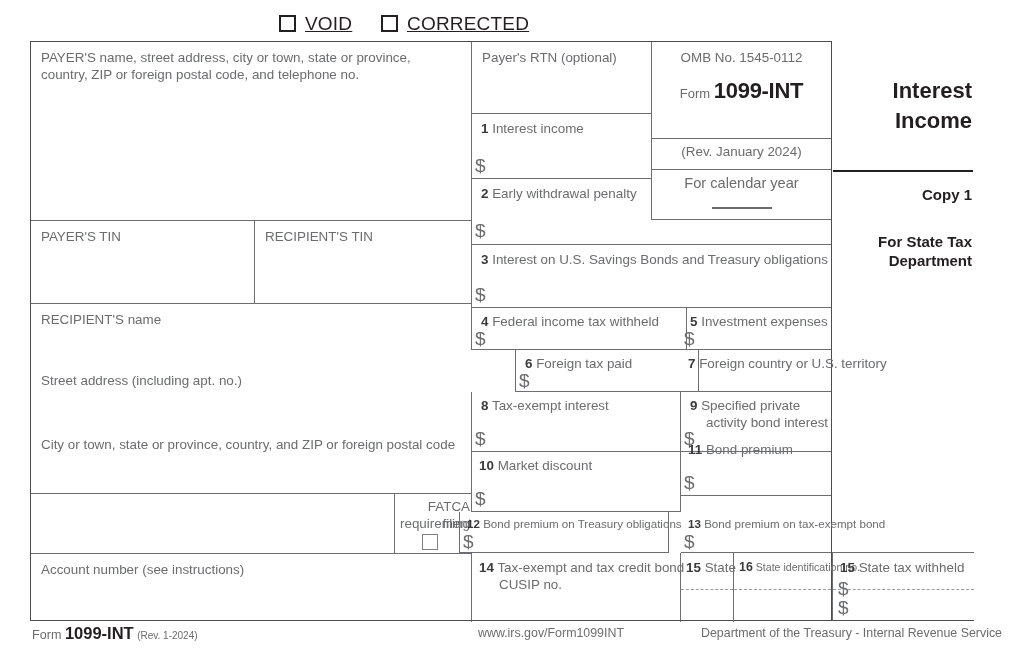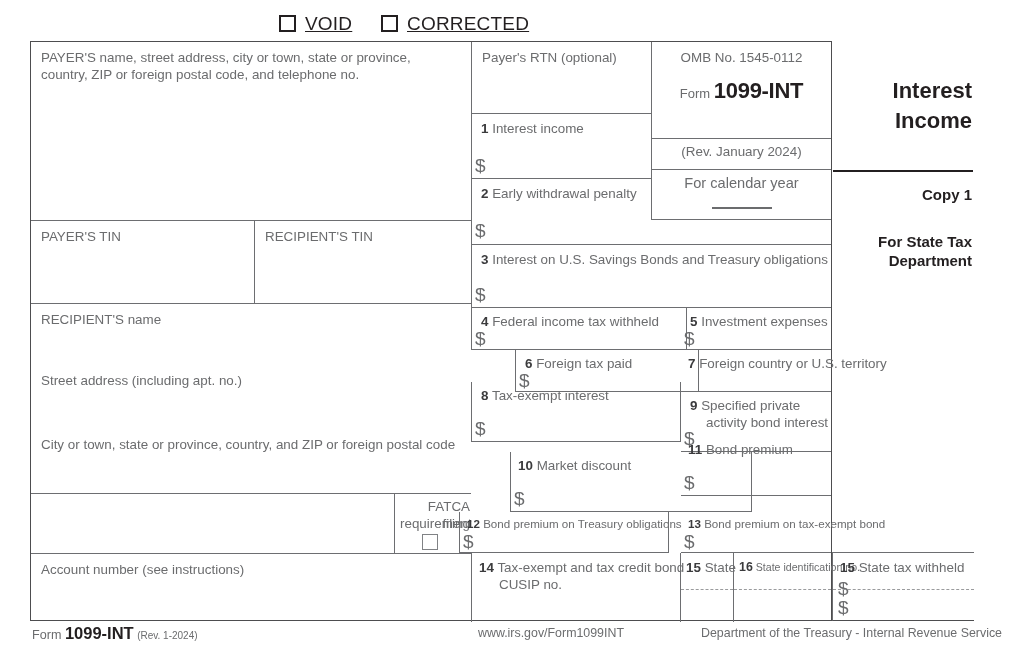--- a/index.html
+++ b/index.html
@@ -178,31 +178,31 @@
 
     <div class="cell bl bb br" style="left:440px;top:308px;width:184px;height:42px;margin-left:44px;">
       <div class="lbl" style="left:9px;top:5px;"><span class="num">6</span> <span>Foreign tax paid</span></div>
       <div class="dollar" style="left:3px;top:21px;">$</div>
     </div>
 
     <div class="cell bb" style="left:650px;top:308px;width:150px;height:42px;">
       <div class="lbl" style="left:7px;top:5px;white-space:nowrap;"><span class="num">7</span> <span>Foreign country or U.S. territory</span></div>
     </div>
 
-    <div class="cell bl bb br" style="left:440px;top:340px;width:210px;height:60px;">
+    <div class="cell bl bb br" style="left:440px;top:350px;width:210px;height:60px;">
       <div class="lbl" style="left:9px;top:5px;"><span class="num">8</span> <span>Tax-exempt interest</span></div>
       <div class="dollar" style="left:3px;top:37px;">$</div>
     </div>
 
     <div class="cell bb" style="left:650px;top:350px;width:150px;height:60px;">
       <div class="lbl" style="left:9px;top:5px;width:132px;padding-left:16px;text-indent:-16px;"><span class="num">9</span> <span>Specified private activity bond interest</span></div>
       <div class="dollar" style="left:3px;top:37px;">$</div>
     </div>
 
-    <div class="cell bl bb br" style="left:440px;top:410px;width:242px;height:60px;margin-left:39px;">
+    <div class="cell bl bb br" style="left:440px;top:410px;width:210px;height:60px;">
       <div class="lbl" style="left:7px;top:5px;"><span class="num">10</span> <span>Market discount</span></div>
       <div class="dollar" style="left:3px;top:37px;">$</div>
     </div>
 
     <div class="cell bb" style="left:650px;top:394px;width:150px;height:60px;">
       <div class="lbl" style="left:7px;top:5px;"><span class="num">11</span> <span>Bond premium</span></div>
       <div class="dollar" style="left:3px;top:37px;">$</div>
     </div>
 
     <div class="cell bl bb br" style="left:428px;top:470px;width:210px;height:41px;">

